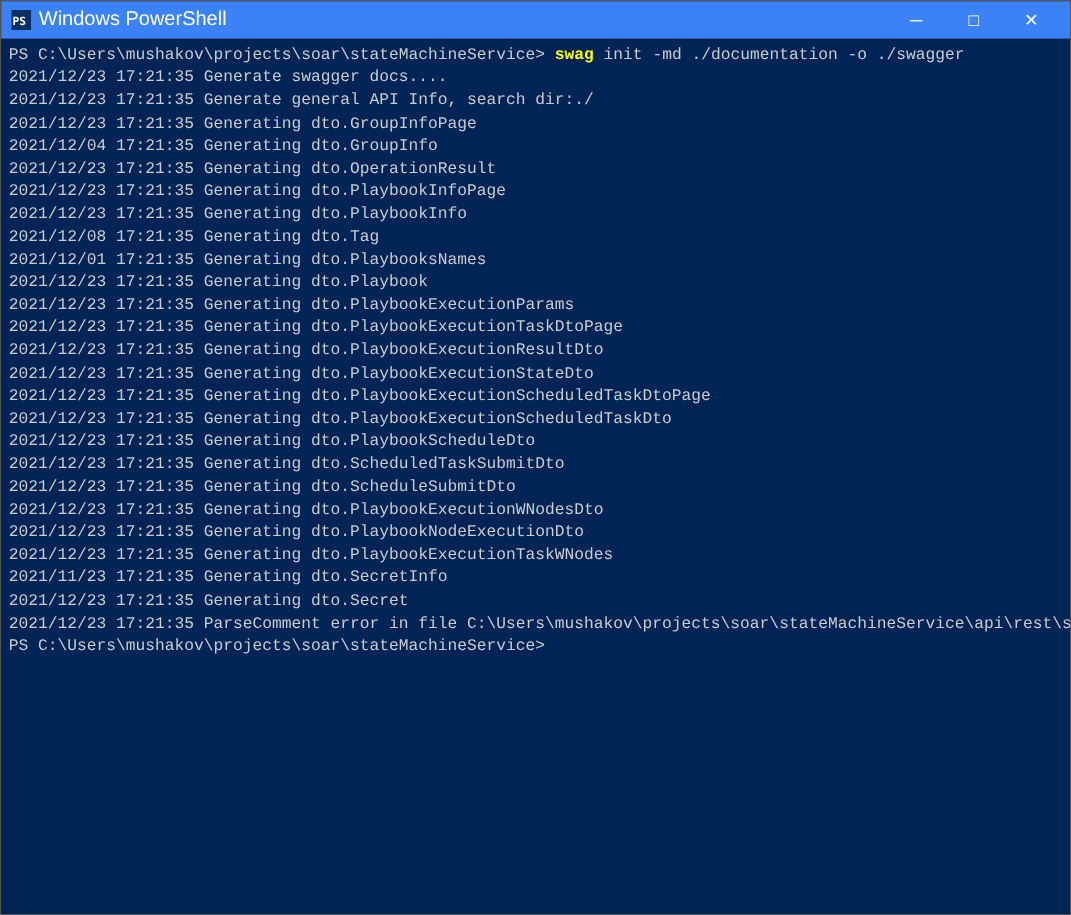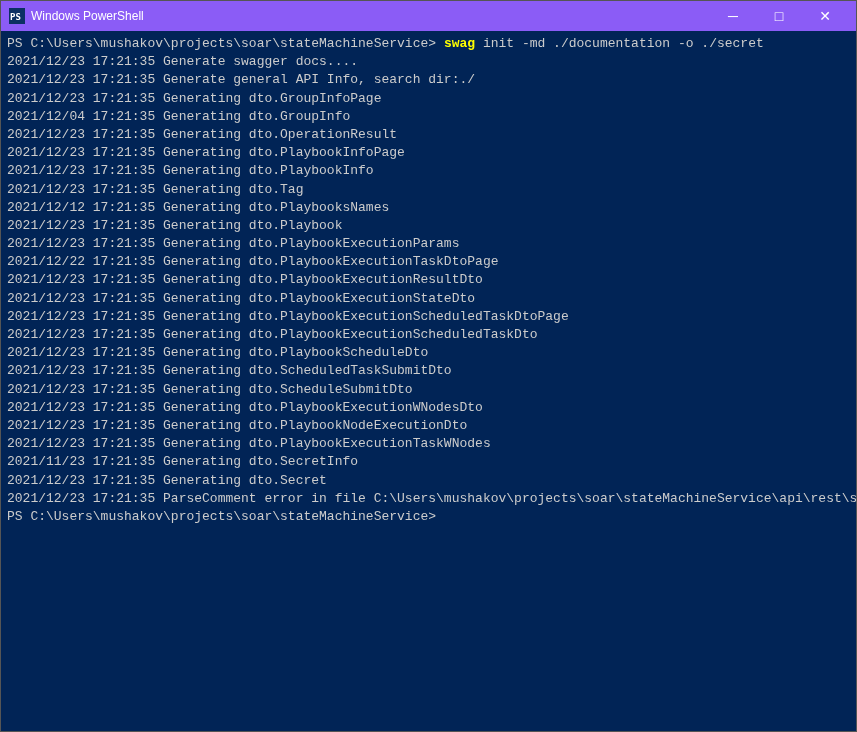--- a/index.html
+++ b/index.html
@@ -21,36 +21,36 @@
       width: 857px;
       height: 732px;
       display: flex;
       flex-direction: column;
       border: 1px solid #555;
     }
 
     .title-bar {
       display: flex;
       align-items: center;
-      background: #8b5cf6;
+      background: #3b82f6;
       height: 30px;
       padding: 0 8px;
       flex-shrink: 0;
     }
 
     .title-bar-icon {
       width: 16px;
       height: 16px;
       margin-right: 6px;
       flex-shrink: 0;
     }
 
     .title-bar-text {
       color: white;
-      font-size: 12px;
+      font-size: 16px;
       font-family: 'Segoe UI', sans-serif;
       flex: 1;
     }
 
     .title-bar-controls {
       display: flex;
       gap: 0;
     }
 
     .title-bar-btn {
@@ -121,33 +121,33 @@
     </svg>
     <span class="title-bar-text">Windows PowerShell</span>
     <div class="title-bar-controls">
       <button class="title-bar-btn minimize">─</button>
       <button class="title-bar-btn maximize">□</button>
       <button class="title-bar-btn close">✕</button>
     </div>
   </div>
 
   <div class="terminal-body" id="terminal-output">
-  <div class="line"><span class="cmd-prompt">PS C:\Users\mushakov\projects\soar\stateMachineService&gt; </span><span class="cmd-highlight">swag</span><span class="cmd-flag"> init -md ./documentation -o ./secret</span></div>
+  <div class="line"><span class="cmd-prompt">PS C:\Users\mushakov\projects\soar\stateMachineService&gt; </span><span class="cmd-highlight">swag</span><span class="cmd-flag"> init -md ./documentation -o ./swagger</span></div>
       <div class="line">2021/12/23 17:21:35 Generate swagger docs....</div>
       <div class="line">2021/12/23 17:21:35 Generate general API Info, search dir:./</div>
       <div class="line">2021/12/23 17:21:35 Generating dto.GroupInfoPage</div>
       <div class="line">2021/12/04 17:21:35 Generating dto.GroupInfo</div>
       <div class="line">2021/12/23 17:21:35 Generating dto.OperationResult</div>
       <div class="line">2021/12/23 17:21:35 Generating dto.PlaybookInfoPage</div>
       <div class="line">2021/12/23 17:21:35 Generating dto.PlaybookInfo</div>
-      <div class="line">2021/12/23 17:21:35 Generating dto.Tag</div>
-      <div class="line">2021/12/12 17:21:35 Generating dto.PlaybooksNames</div>
+      <div class="line">2021/12/08 17:21:35 Generating dto.Tag</div>
+      <div class="line">2021/12/01 17:21:35 Generating dto.PlaybooksNames</div>
       <div class="line">2021/12/23 17:21:35 Generating dto.Playbook</div>
       <div class="line">2021/12/23 17:21:35 Generating dto.PlaybookExecutionParams</div>
-      <div class="line">2021/12/22 17:21:35 Generating dto.PlaybookExecutionTaskDtoPage</div>
+      <div class="line">2021/12/23 17:21:35 Generating dto.PlaybookExecutionTaskDtoPage</div>
       <div class="line">2021/12/23 17:21:35 Generating dto.PlaybookExecutionResultDto</div>
       <div class="line">2021/12/23 17:21:35 Generating dto.PlaybookExecutionStateDto</div>
       <div class="line">2021/12/23 17:21:35 Generating dto.PlaybookExecutionScheduledTaskDtoPage</div>
       <div class="line">2021/12/23 17:21:35 Generating dto.PlaybookExecutionScheduledTaskDto</div>
       <div class="line">2021/12/23 17:21:35 Generating dto.PlaybookScheduleDto</div>
       <div class="line">2021/12/23 17:21:35 Generating dto.ScheduledTaskSubmitDto</div>
       <div class="line">2021/12/23 17:21:35 Generating dto.ScheduleSubmitDto</div>
       <div class="line">2021/12/23 17:21:35 Generating dto.PlaybookExecutionWNodesDto</div>
       <div class="line">2021/12/23 17:21:35 Generating dto.PlaybookNodeExecutionDto</div>
       <div class="line">2021/12/23 17:21:35 Generating dto.PlaybookExecutionTaskWNodes</div>

